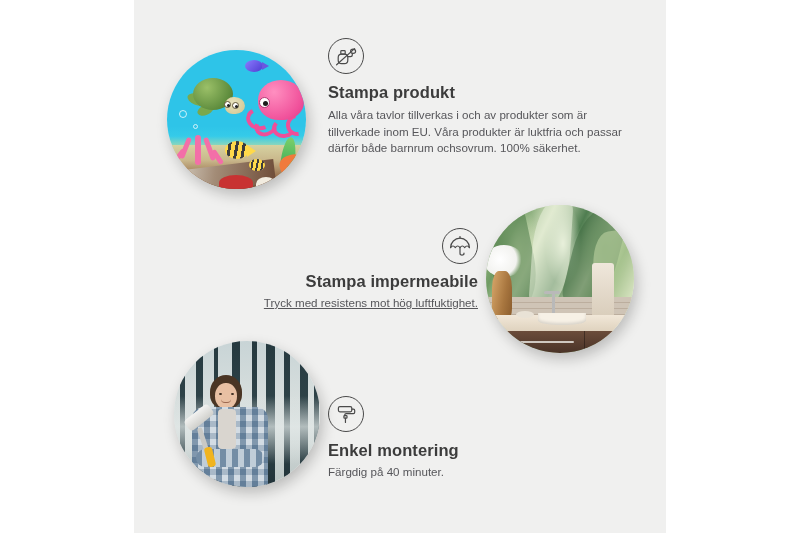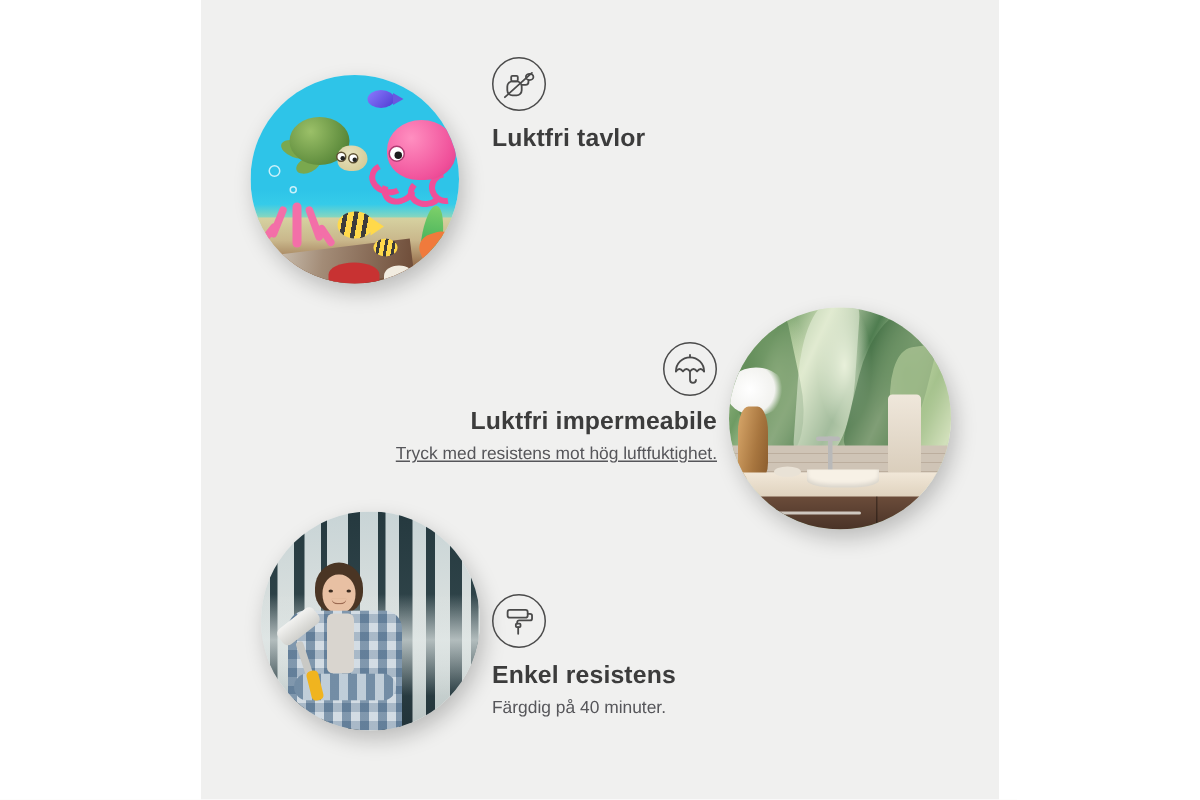--- a/index.html
+++ b/index.html
@@ -447,43 +447,44 @@
     <div class="feature feat-odour">
       <div class="icon-circle">
         <svg width="24" height="24" viewBox="0 0 24 24" fill="none" stroke="#4a4a4a" stroke-width="1.2" stroke-linecap="round" stroke-linejoin="round">
           <rect x="4.2" y="10.2" width="9.6" height="9.4" rx="3.4"></rect>
           <rect x="6.8" y="6.6" width="4.4" height="3.6" rx="0.8"></rect>
           <path d="M13.8 12.6 h2.6 a1.9 1.9 0 0 0 1.9 -1.9 v-1.4"></path>
           <ellipse cx="19.1" cy="7.3" rx="2.5" ry="2.1"></ellipse>
           <line x1="2.6" y1="20.8" x2="20.6" y2="4.6"></line>
         </svg>
       </div>
-      <h2>Luktfri tavlor</h2>
+      <h2>Stampa produkt</h2>
+      <p>Alla våra tavlor tillverkas i och av produkter som är tillverkade inom EU. Våra produkter är luktfria och passar därför både barnrum ochsovrum. 100% säkerhet.</p>
     </div>
 
     <div class="feature feat-water">
       <div class="icon-circle">
         <svg width="24" height="24" viewBox="0 0 24 24" fill="none" stroke="#4a4a4a" stroke-width="1.2" stroke-linecap="round" stroke-linejoin="round">
           <path d="M2.6 13.6 a9.4 9.4 0 0 1 18.8 0"></path>
           <path d="M2.6 13.6 q2.35 -3.2 4.7 0 q2.35 -3.2 4.7 0 q2.35 -3.2 4.7 0 q2.35 -3.2 4.7 0"></path>
           <line x1="12" y1="4.2" x2="12" y2="2.6"></line>
           <path d="M12 13.6 v5.6 a2 2 0 0 0 4 0"></path>
         </svg>
       </div>
-      <h2>Luktfri impermeabile</h2>
+      <h2>Stampa impermeabile</h2>
       <p>Tryck med resistens mot hög luftfuktighet.</p>
     </div>
 
     <div class="feature feat-mount">
       <div class="icon-circle">
         <svg width="24" height="24" viewBox="0 0 24 24" fill="none" stroke="#4a4a4a" stroke-width="1.2" stroke-linecap="round" stroke-linejoin="round">
           <rect x="4.4" y="4.6" width="13.4" height="5.2" rx="1.5"></rect>
           <path d="M17.8 7.2 h1.6 a1.3 1.3 0 0 1 1.3 1.3 v1.8 a1.3 1.3 0 0 1 -1.3 1.3 h-7.3 a1.3 1.3 0 0 0 -1.3 1.3 v0.8"></path>
           <rect x="9.9" y="13.7" width="3.1" height="2.4" rx="0.6"></rect>
           <path d="M11.45 16.1 v4.4"></path>
         </svg>
       </div>
-      <h2>Enkel resistens</h2>
+      <h2>Enkel montering</h2>
       <p>Färgdig på 40 minuter.</p>
     </div>
 
   </div>
 </div>
 
 </body></html>

